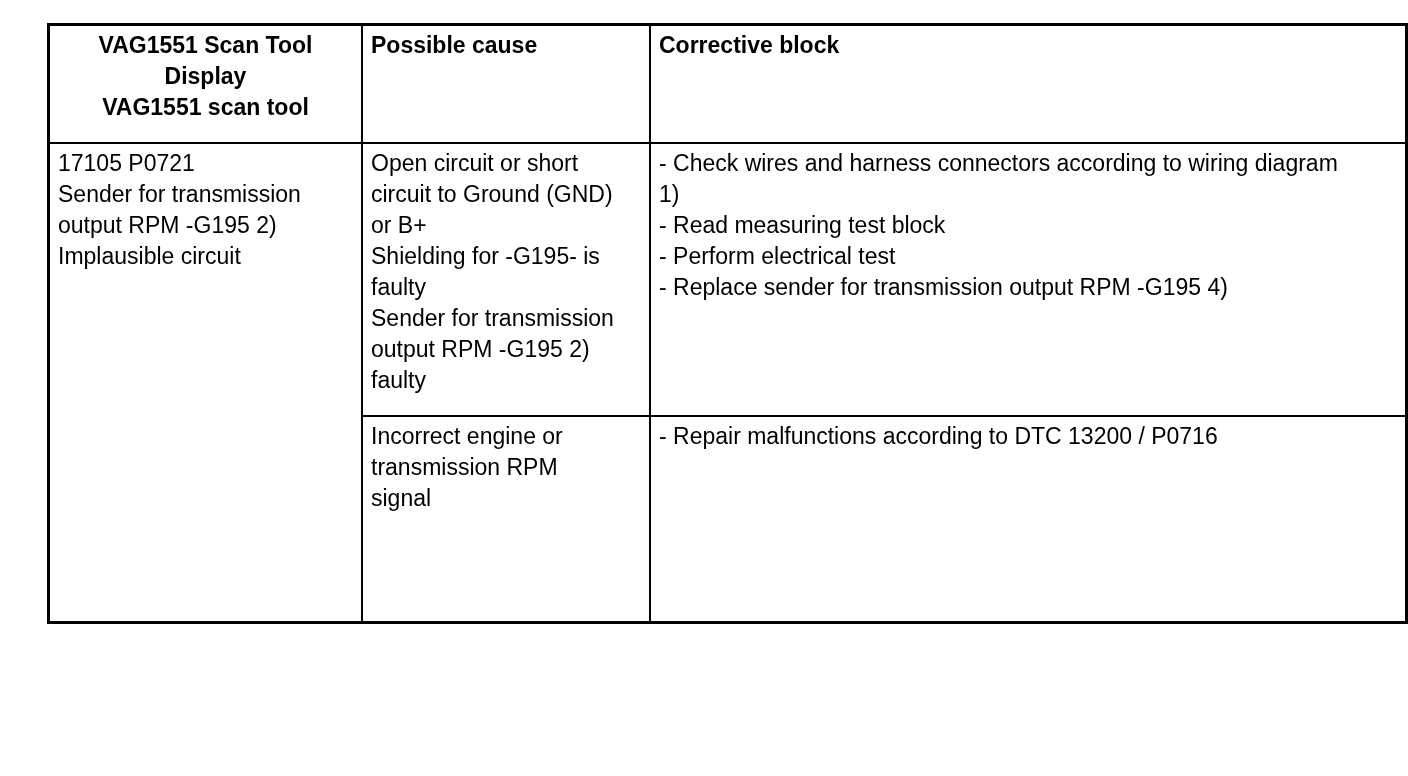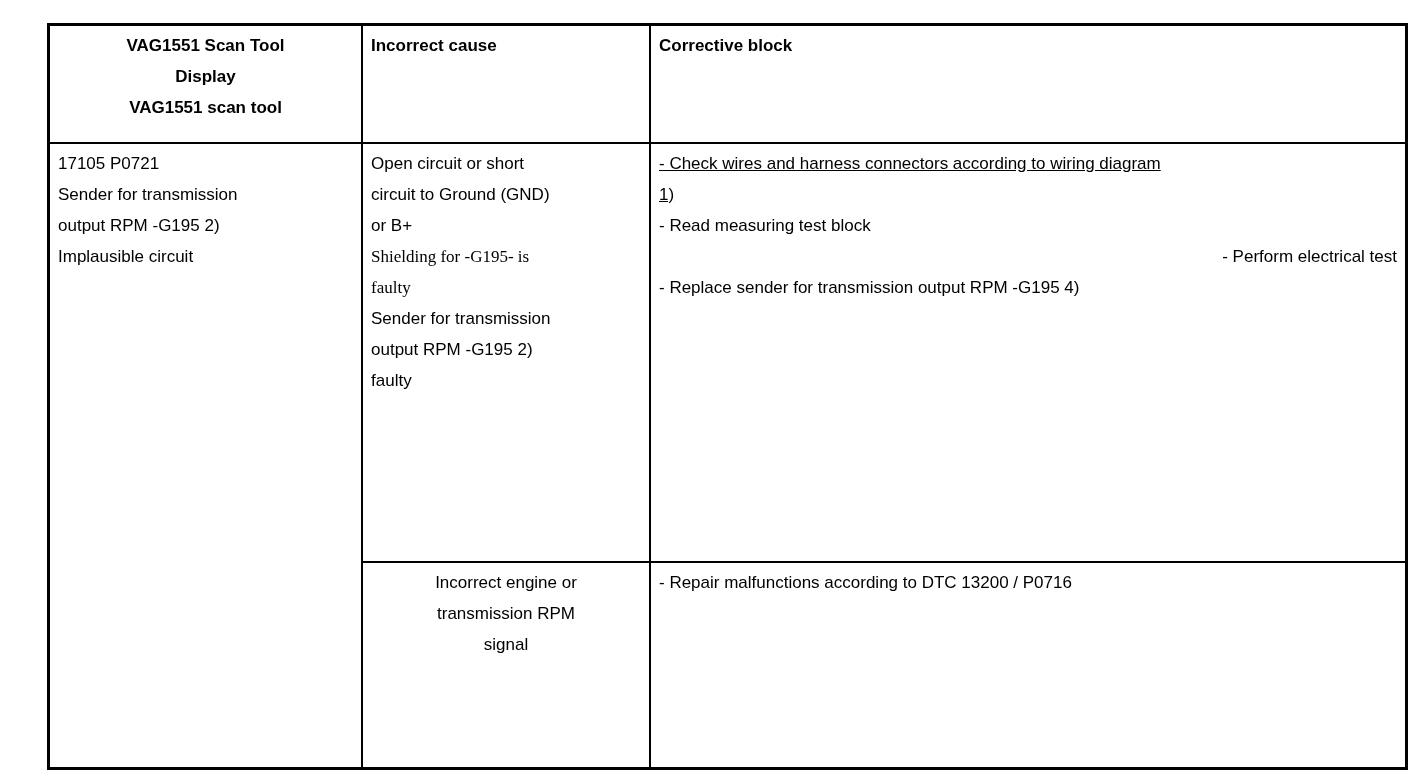--- a/index.html
+++ b/index.html
@@ -21,80 +21,80 @@
     left: 47px;
     top: 23px;
     border-collapse: collapse;
     table-layout: fixed;
     border: 3px solid #000000;
   }
   .dtc-table td, .dtc-table th {
     border: 2px solid #000000;
     vertical-align: top;
     text-align: left;
-    font-size: 17px;
+    font-size: 23px;
     line-height: 31px;
     font-weight: normal;
     padding: 4px 8px 0 8px;
     overflow: hidden;
   }
   .col-display { width: 295px; }
   .col-cause   { width: 270px; }
   .col-action  { width: 738px; }
   tr.r-header  { height: 118px; }
-  tr.r-fault   { height: 419px; }
+  tr.r-fault   { height: 273px; }
   tr.r-signal  { height: 207px; }
 
   .dtc-table p, .dtc-table div {
     margin: 0;
     padding: 0;
   }
   .ml { white-space: pre-line; }
 
   th.hdr { font-weight: bold; }
   .hdr-center { text-align: center; }
   .hdr-display-title { font-weight: bold; text-align: center; margin-top: 4px; }
   .hdr-display-sub   { font-weight: bold; text-align: center; margin-top: 13px; }
   .hdr-label { font-weight: bold; margin-top: 3px; }
 
   .p-dtc        { margin-top: 3px; }
   .p-component  { margin-top: 64px; }
   .p-condition  { margin-top: 212px; padding-left: 27px; }
 
   .c1-p1 { margin-top: 1px; }
-  .c1-p2 { margin-top: 4px; font-family: Liberation Serif, serif; }
+  .c1-p2 { margin-top: 4px; }
   .c1-p3 { margin-top: 20px; }
 
-  .a1-p1 { margin-top: 21px; text-decoration: underline; }
+  .a1-p1 { margin-top: 21px; }
   .a1-p2 { margin-top: 28px; }
-  .a1-p3 { margin-top: 38px; text-align: right; }
+  .a1-p3 { margin-top: 38px; }
   .a1-p4 { margin-top: 10px; }
 
-  .c2-p1 { margin-top: 11px; text-align: center; }
+  .c2-p1 { margin-top: 11px; }
   .a2-p1 { margin-top: 18px; }
 </style>
 </head>
 <body>
 
 <div class="page">
   <table class="dtc-table">
     <colgroup>
       <col class="col-display">
       <col class="col-cause">
       <col class="col-action">
     </colgroup>
     <tbody>
         <tr class="r-header">
       <th class="hdr col-display">
         <div class="hdr-display-title ml">VAG1551 Scan Tool
 Display</div>
         <div class="hdr-display-sub">VAG1551 scan tool</div>
       </th>
       <th class="hdr hdr-center col-cause">
-        <div class="hdr-label">Incorrect cause</div>
+        <div class="hdr-label">Possible cause</div>
       </th>
       <th class="hdr hdr-center col-action">
         <div class="hdr-label">Corrective block</div>
       </th>
     </tr>
     <tr class="r-fault">
       <td rowspan="2">
         <p class="p-dtc">17105 P0721</p>
         <p class="p-component ml">Sender for transmission
 output RPM -G195 2)</p>

